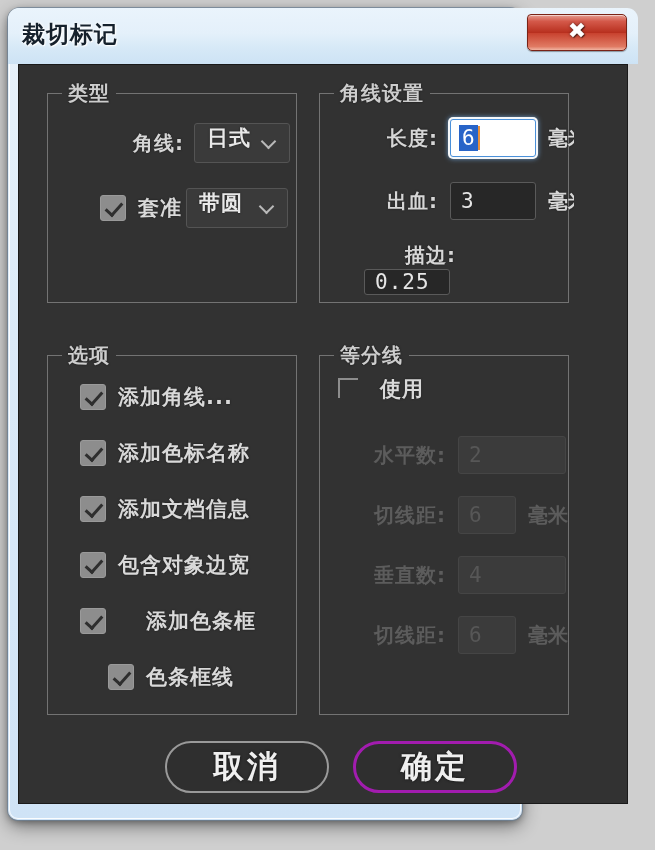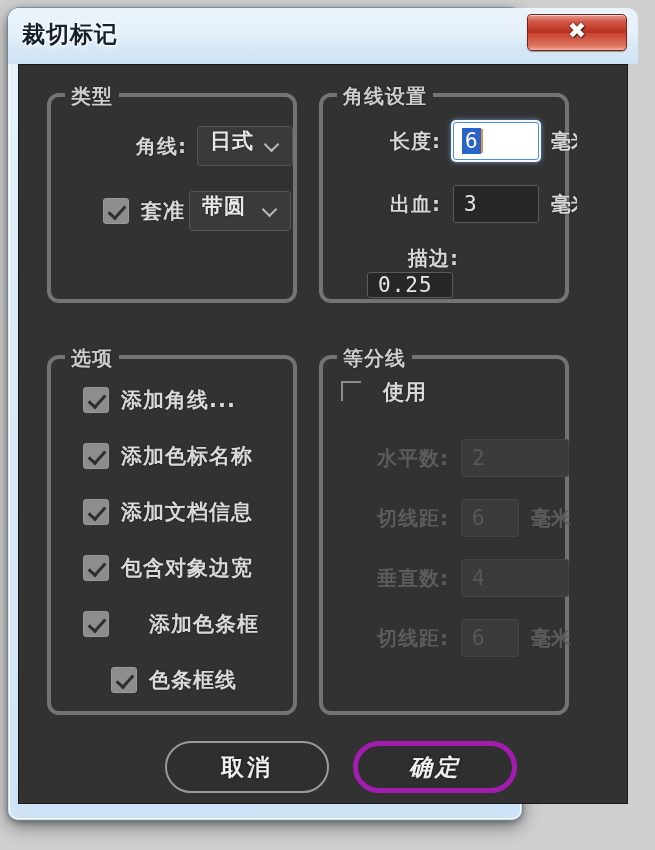--- a/index.html
+++ b/index.html
@@ -93,22 +93,22 @@
     height: 740px;
     background: #323232;
     border: 1px solid #1a1a1a;
     box-sizing: border-box;
     color: #d8d8d8;
   }
 
   
   .group {
     position: absolute;
-    border: 4px solid #737373;
-    border-radius: 12px;
+    border: 1px solid #737373;
+    border-radius: 0;
     box-sizing: border-box;
   }
   .group-legend {
     position: absolute;
     top: -14px;
     left: 14px;
     padding: 0 6px;
     background: #323232;
     font-size: 20px;
     font-weight: bold;
@@ -290,23 +290,23 @@
     height: 52px;
     border-radius: 26px;
     background: #2f2f2f;
     display: flex;
     align-items: center;
     justify-content: center;
     box-sizing: border-box;
     cursor: pointer;
   }
   .pill.secondary { border: 2px solid #9a9a9a; }
-  .pill.primary   { border: 5px solid #a21caf; font-style: italic; }
+  .pill.primary   { border: 3px solid #a21caf; }
   .pill span {
-    font-size: 23px;
+    font-size: 31px;
     font-weight: bold;
     color: #efefef;
     letter-spacing: 3px;
     text-shadow: 0 0 3px rgba(0,0,0,0.7);
   }
 </style>
 </head>
 <body>
 
 <div id="window-frame">

